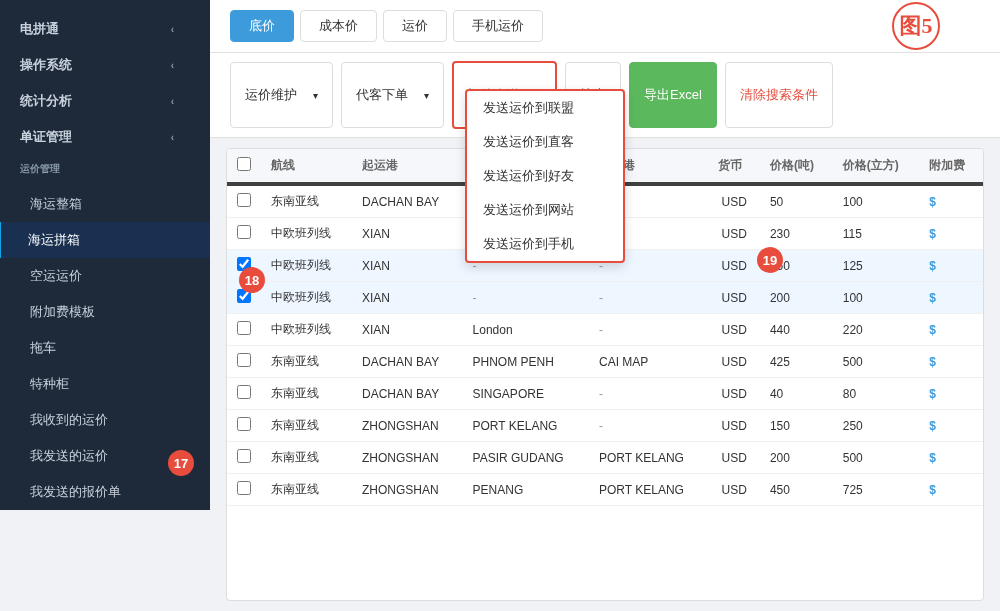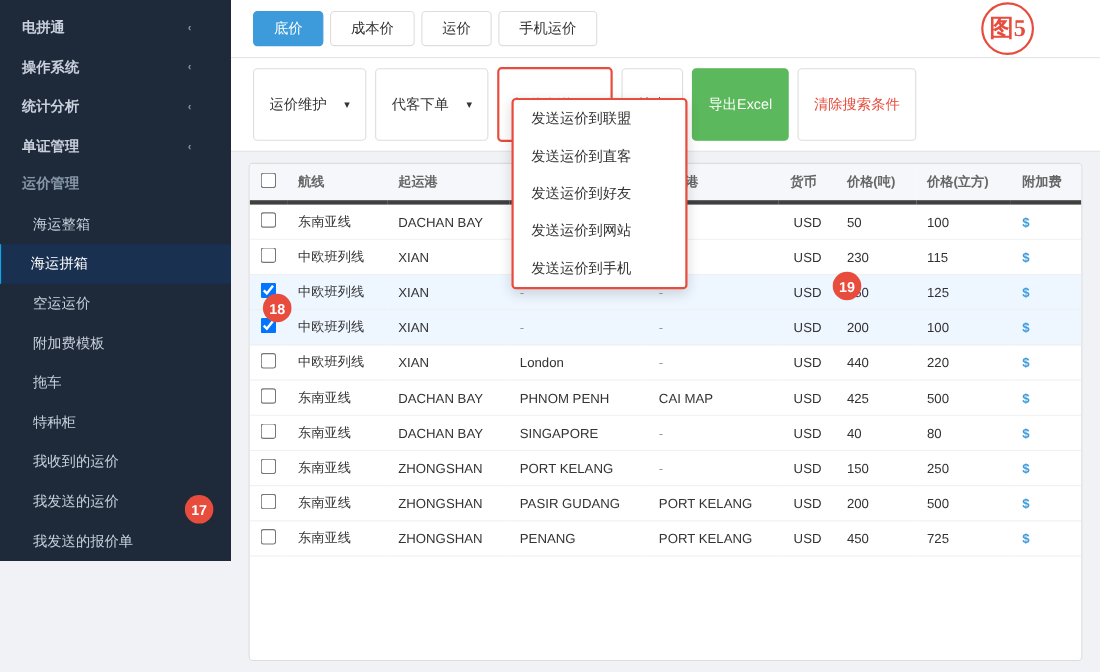--- a/index.html
+++ b/index.html
@@ -43,21 +43,21 @@
       cursor: pointer;
     }
     .sidebar-item.active {
       background: #1a3050;
       color: #fff;
       border-left: 1px solid #0ea5e9;
       padding-left: 27px;
     }
     .sidebar-subsection {
       padding: 10px 20px;
-      font-size: 13px;
+      font-size: 10px;
       color: #8898a8;
       font-weight: bold;
     }
 
     
     .main-content {
       flex: 1;
       display: flex;
       flex-direction: column;
       background: #f0f2f5;

